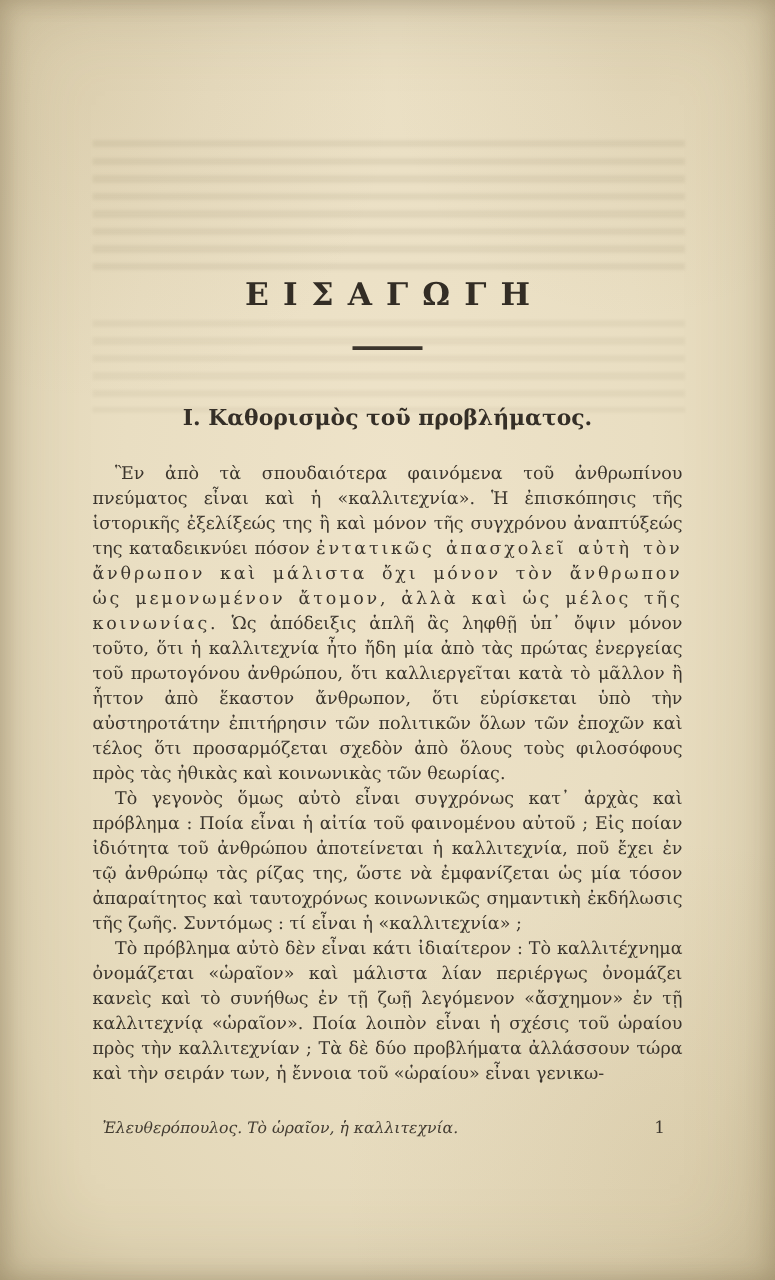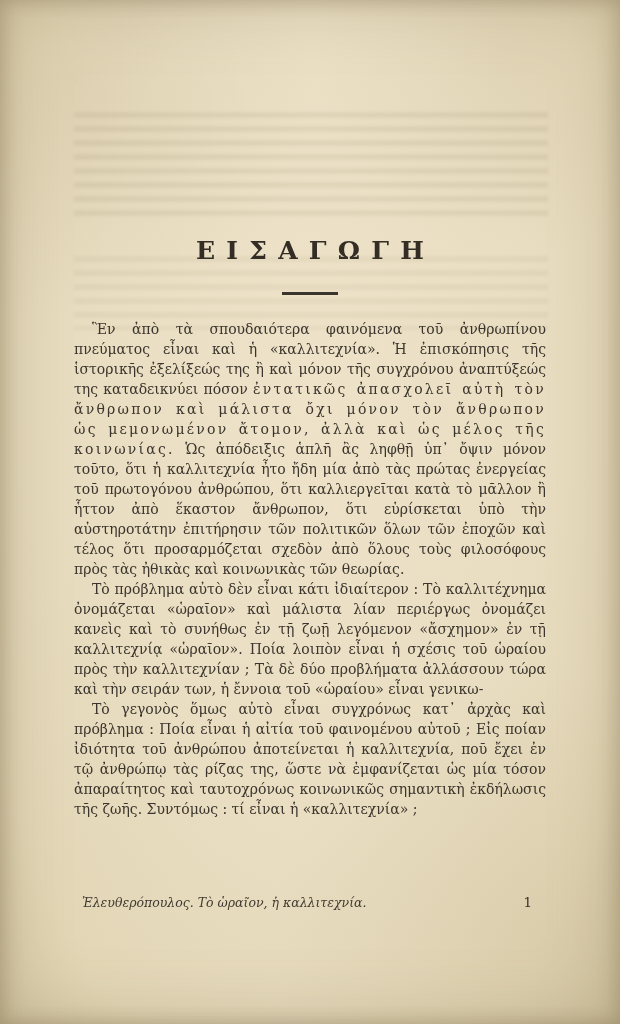--- a/index.html
+++ b/index.html
@@ -59,21 +59,21 @@
   .bleed.bleed-mid    { top: 256px; height: 74px; opacity: 0.4; }
 
   .content {
     position: relative;
     width: 472px;
     margin: 0 auto;
     padding-top: 221px;
     z-index: 1;
   }
   .page-title {
-    margin: 15px;
+    margin: 0;
     text-align: center;
     font-size: 25px;
     font-weight: bold;
     letter-spacing: 0.45em;
     text-indent: 0.45em; 
     color: #332d25;
   }
   .title-rule {
     width: 56px;
     height: 3px;
@@ -130,26 +130,27 @@
   <div class="stains"></div>
   <div class="bleed bleed-top"></div>
   <div class="bleed bleed-mid"></div>
 
   <div class="content">
 
     <h1 class="page-title">ΕΙΣΑΓΩΓΗ</h1>
 
     <div class="title-rule"></div>
 
+    <h2 class="section-heading">Ι. Καθορισμὸς τοῦ προβλήματος.</h2>
 
     <p class="body-par first"><span>Ἓν ἀπὸ τὰ σπουδαιότερα φαινόμενα τοῦ ἀνθρωπίνου πνεύματος εἶναι καὶ ἡ «καλλιτεχνία». Ἡ ἐπισκόπησις τῆς ἱστορικῆς ἐξελίξεώς της ἢ καὶ μόνον τῆς συγχρόνου ἀναπτύξεώς της καταδεικνύει πόσον </span><span class="sperr">ἐντατικῶς ἀπασχολεῖ αὐτὴ τὸν ἄνθρωπον καὶ μάλιστα ὄχι μόνον τὸν ἄνθρωπον ὡς μεμονωμένον ἄτομον, ἀλλὰ καὶ ὡς μέλος τῆς κοινωνίας.</span><span> Ὡς ἀπόδειξις ἁπλῆ ἂς ληφθῇ ὑπ᾽ ὄψιν μόνον τοῦτο, ὅτι ἡ καλλιτεχνία ἦτο ἤδη μία ἀπὸ τὰς πρώτας ἐνεργείας τοῦ πρωτογόνου ἀνθρώπου, ὅτι καλλιεργεῖται κατὰ τὸ μᾶλλον ἢ ἧττον ἀπὸ ἕκαστον ἄνθρωπον, ὅτι εὑρίσκεται ὑπὸ τὴν αὐστηροτάτην ἐπιτήρησιν τῶν πολιτικῶν ὅλων τῶν ἐποχῶν καὶ τέλος ὅτι προσαρμόζεται σχεδὸν ἀπὸ ὅλους τοὺς φιλοσόφους πρὸς τὰς ἠθικὰς καὶ κοινωνικὰς τῶν θεωρίας.</span></p>
 
+    <p class="body-par">Τὸ γεγονὸς ὅμως αὐτὸ εἶναι συγχρόνως κατ᾽ ἀρχὰς καὶ πρόβλημα : Ποία εἶναι ἡ αἰτία τοῦ φαινομένου αὐτοῦ ; Εἰς ποίαν ἰδιότητα τοῦ ἀνθρώπου ἀποτείνεται ἡ καλλιτεχνία, ποῦ ἔχει ἐν τῷ ἀνθρώπῳ τὰς ρίζας της, ὥστε νὰ ἐμφανίζεται ὡς μία τόσον ἀπαραίτητος καὶ ταυτοχρόνως κοινωνικῶς σημαντικὴ ἐκδήλωσις τῆς ζωῆς. Συντόμως : τί εἶναι ἡ «καλλιτεχνία» ;</p>
+
     <p class="body-par">Τὸ πρόβλημα αὐτὸ δὲν εἶναι κάτι ἰδιαίτερον : Τὸ καλλιτέχνημα ὀνομάζεται «ὡραῖον» καὶ μάλιστα λίαν περιέργως ὀνομάζει κανεὶς καὶ τὸ συνήθως ἐν τῇ ζωῇ λεγόμενον «ἄσχημον» ἐν τῇ καλλιτεχνίᾳ «ὡραῖον». Ποία λοιπὸν εἶναι ἡ σχέσις τοῦ ὡραίου πρὸς τὴν καλλιτεχνίαν ; Τὰ δὲ δύο προβλήματα ἀλλάσσουν τώρα καὶ τὴν σειράν των, ἡ ἔννοια τοῦ «ὡραίου» εἶναι γενικω-</p>
-
-    <p class="body-par">Τὸ γεγονὸς ὅμως αὐτὸ εἶναι συγχρόνως κατ᾽ ἀρχὰς καὶ πρόβλημα : Ποία εἶναι ἡ αἰτία τοῦ φαινομένου αὐτοῦ ; Εἰς ποίαν ἰδιότητα τοῦ ἀνθρώπου ἀποτείνεται ἡ καλλιτεχνία, ποῦ ἔχει ἐν τῷ ἀνθρώπῳ τὰς ρίζας της, ὥστε νὰ ἐμφανίζεται ὡς μία τόσον ἀπαραίτητος καὶ ταυτοχρόνως κοινωνικῶς σημαντικὴ ἐκδήλωσις τῆς ζωῆς. Συντόμως : τί εἶναι ἡ «καλλιτεχνία» ;</p>
 
   </div>
 
   <div class="footer">
     <span class="footer-citation">Ἐλευθερόπουλος. Τὸ ὡραῖον, ἡ καλλιτεχνία.</span>
     <span class="footer-page-number">1</span>
   </div>
 
 </div>
 

